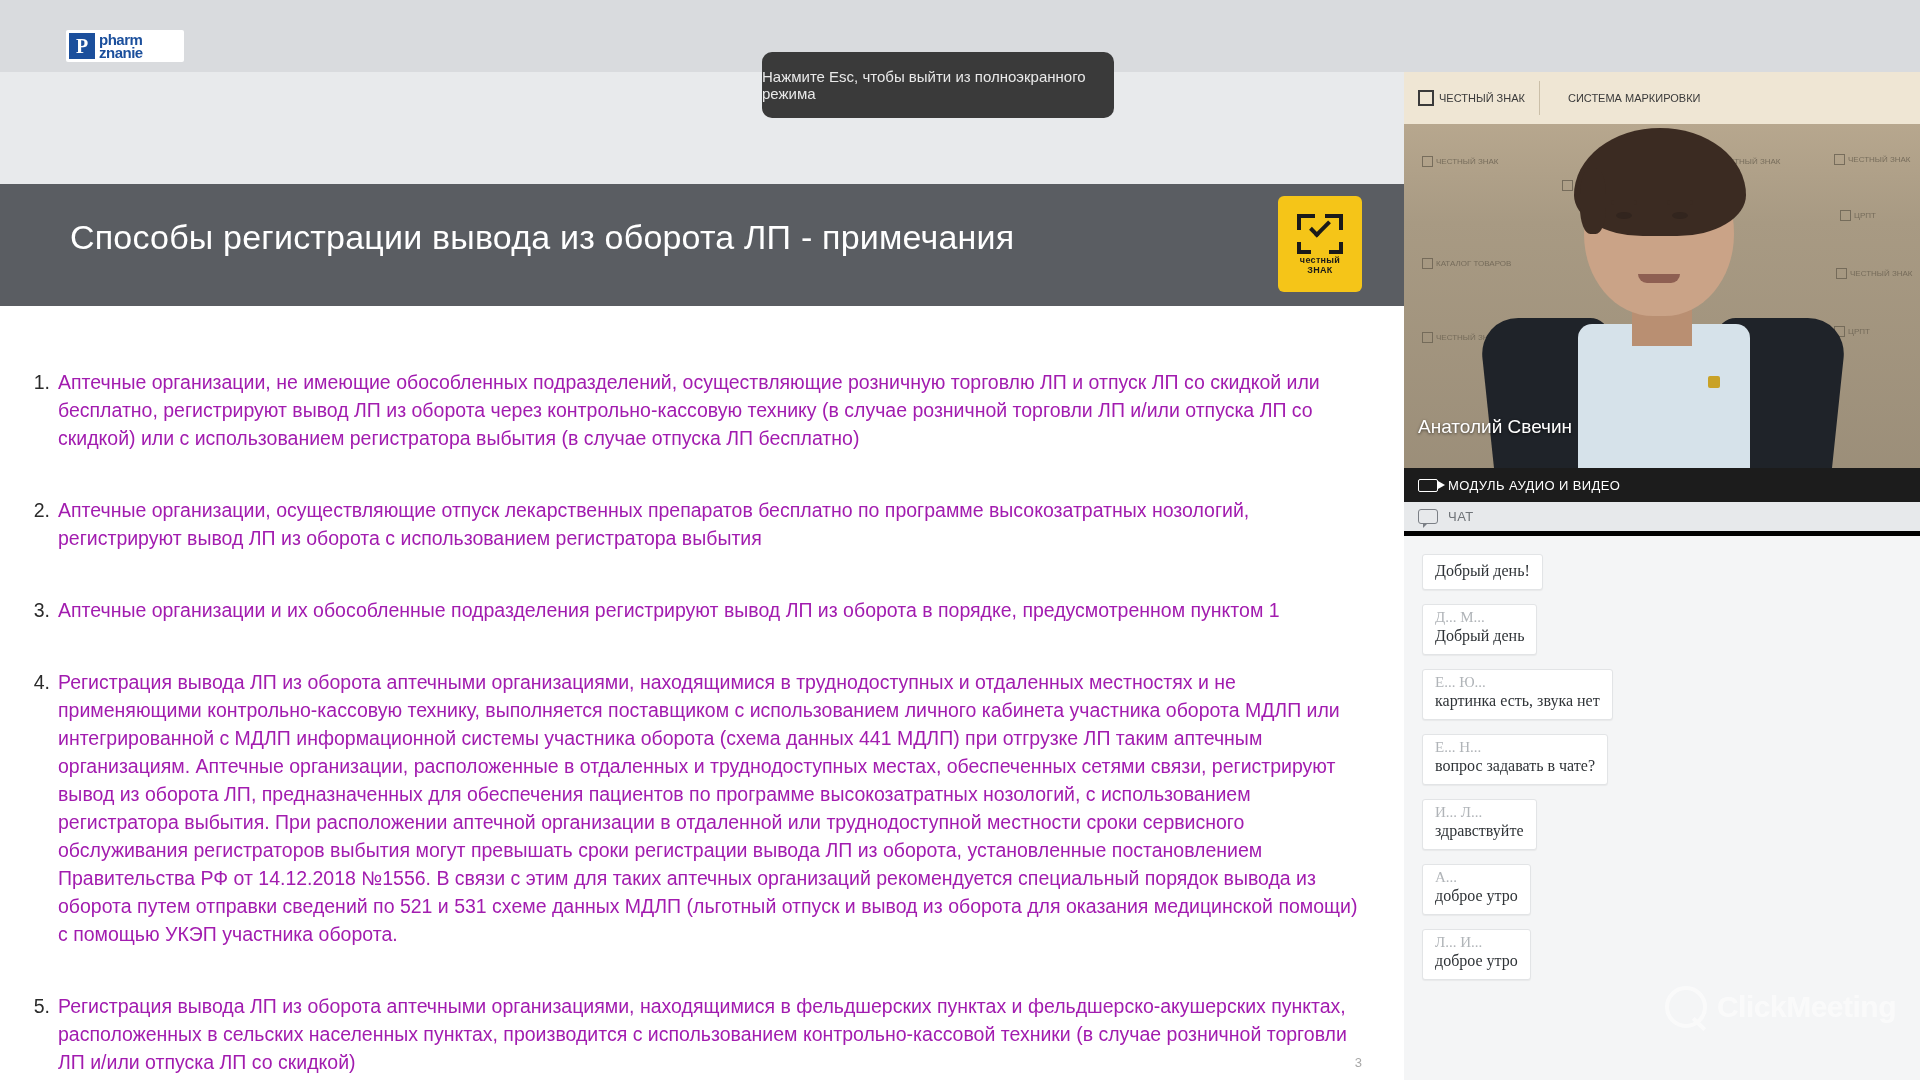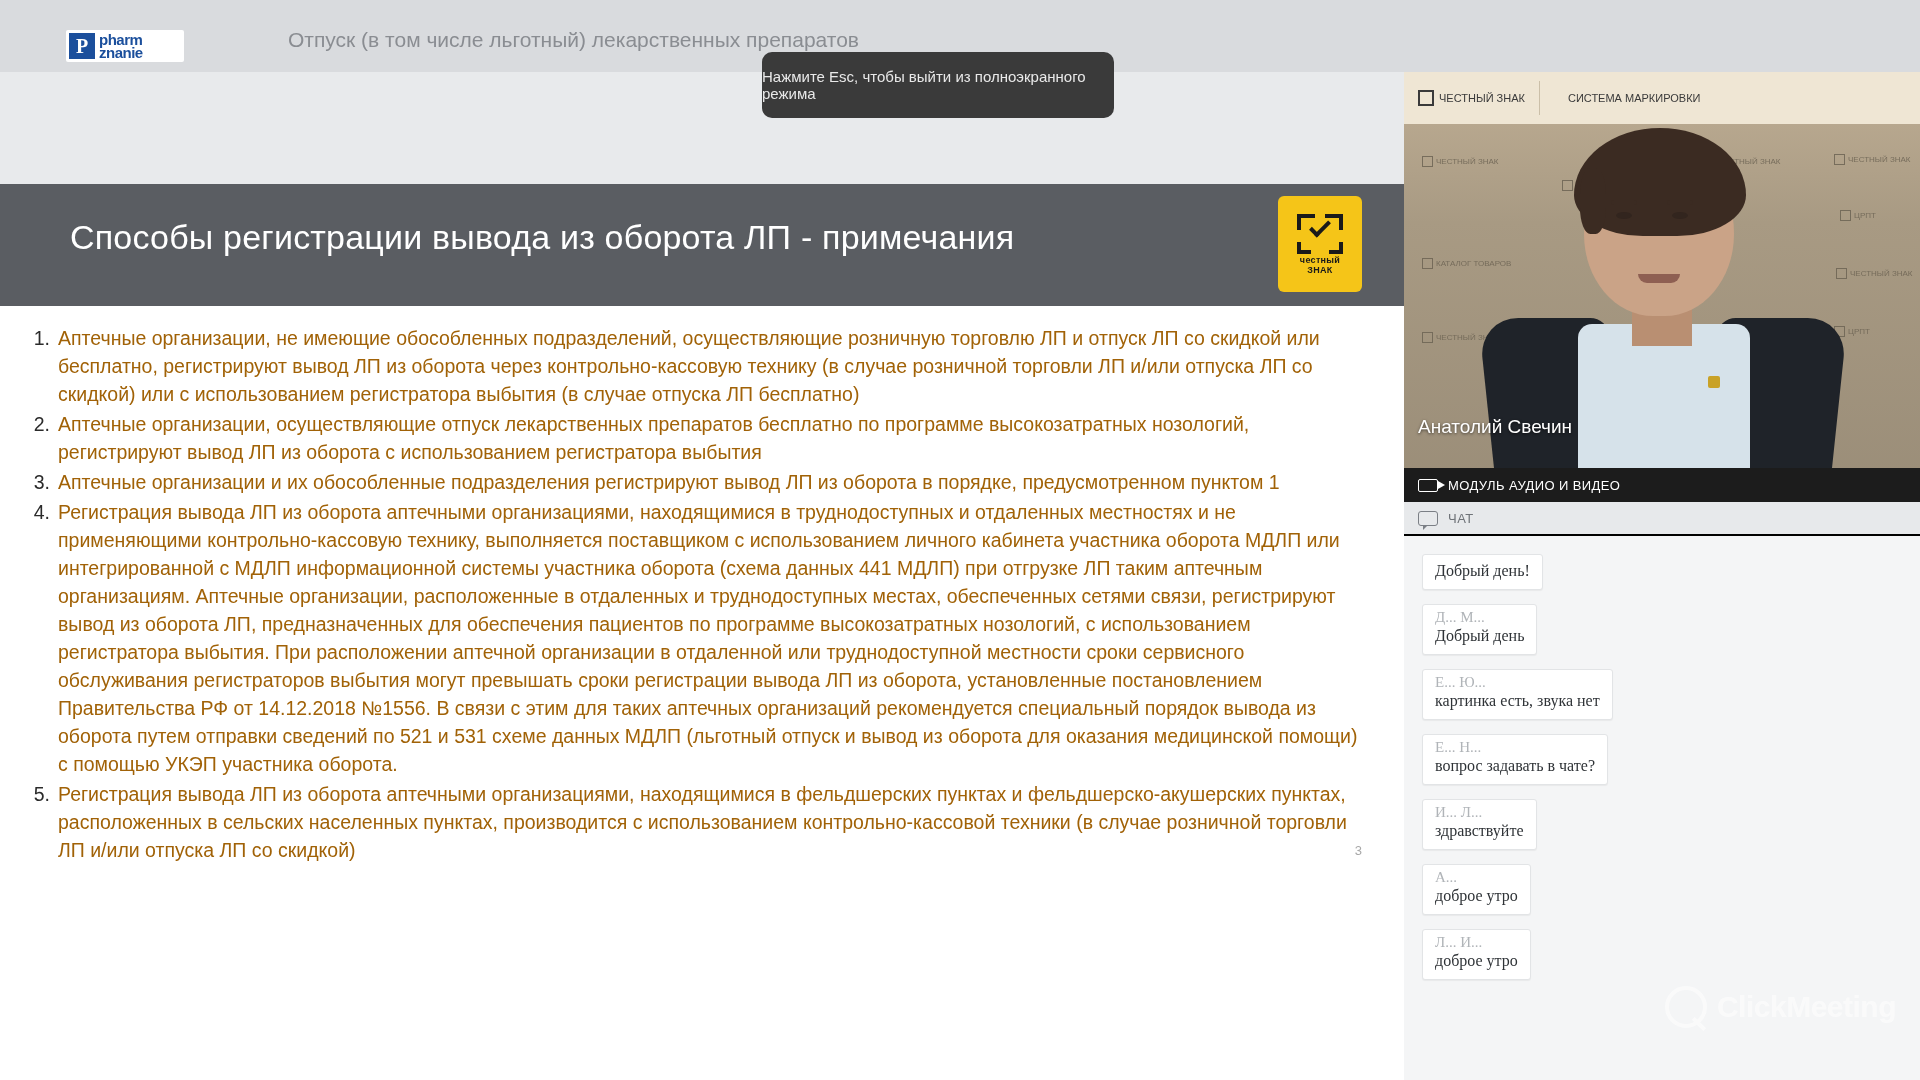--- a/index.html
+++ b/index.html
@@ -135,22 +135,23 @@
     list-style: none;
     counter-reset: pt;
   }
   ol.points > li {
     position: relative;
     counter-increment: pt;
     padding-left: 44px;
     margin-bottom: 2px;
     font-size: 19.5px;
     line-height: 28px;
-    color: #a16207;
+    color: #a21caf;
     text-align: left;
+    margin-top: 44px;
   }
   ol.points > li::before {
     content: counter(pt) ".";
     position: absolute;
     left: 8px; top: 0;
     width: 28px;
     text-align: right;
     color: #2b2b2b;
   }
   .slide-num {
@@ -296,21 +297,21 @@
     border-top: 4px solid transparent;
     border-bottom: 4px solid transparent;
   }
 
   
   .chat-header {
     height: 34px;
     background: #e7e9eb;
     display: flex; align-items: center;
     padding-left: 14px; gap: 10px;
-    border-bottom: 2px solid #000000;
+    border-bottom: 5px solid #000000;
   }
   .chat-icon {
     width: 20px; height: 15px;
     border: 1.6px solid #7b7f85; border-radius: 3px;
     position: relative;
   }
   .chat-icon::after {
     content: ""; position: absolute; left: 4px; bottom: -5px;
     border-top: 5px solid #7b7f85;
     border-right: 5px solid transparent;
@@ -369,21 +370,20 @@
 <div class="app">
 
   <div class="topbar">
     <div class="logo">
       <div class="logo-mark">P</div>
       <div class="logo-text">
         <span class="t1">pharm</span>
         <span class="t2">znanie</span>
       </div>
     </div>
-    <div class="topbar-title">Отпуск (в том числе льготный) лекарственных препаратов</div>
   </div>
 
   <div class="esc-toast">
     <span>Нажмите Esc, чтобы выйти из полноэкранного режима</span>
   </div>
 
   <div class="slide-stage">
     <div class="slide">
 
       <div class="slide-header">

